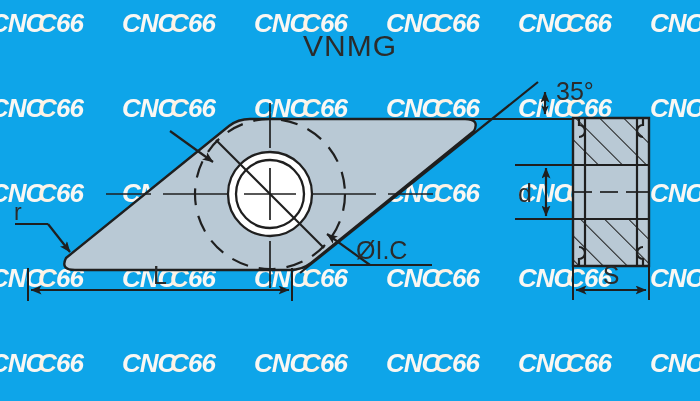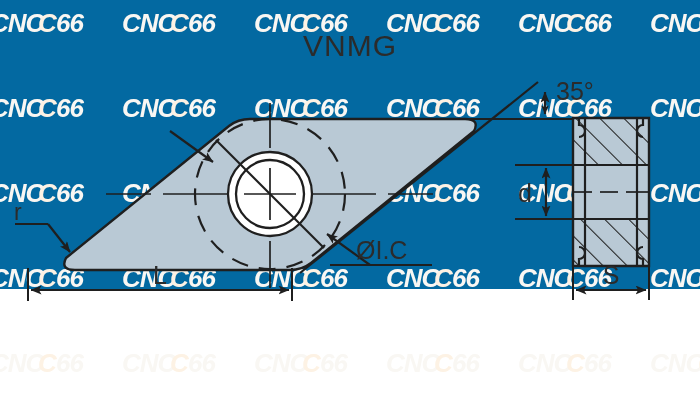--- a/index.html
+++ b/index.html
@@ -2,21 +2,21 @@
 <html><head>
 <meta charset="utf-8">
 <style>
   html,body{margin:0;padding:0;}
   body{
     width:700px;height:401px;
     background:#ffffff;
     font-family:"Liberation Sans", sans-serif;
     overflow:hidden;
   }
-  #stage{position:relative;width:700px;height:289px;background:#0369a1;}
+  #stage{position:relative;width:700px;height:401px;background:#0ea5e9;}
   #wm{position:absolute;inset:0;pointer-events:none;}
   #art{position:absolute;inset:0;}
   .wmtxt{
     font-family:"Liberation Sans", sans-serif;
     font-weight:bold;font-style:italic;
     font-size:26px;letter-spacing:-1px;
   }
   .lbl{
     font-family:"Liberation Sans", sans-serif;
     fill:#2b2b2b;

